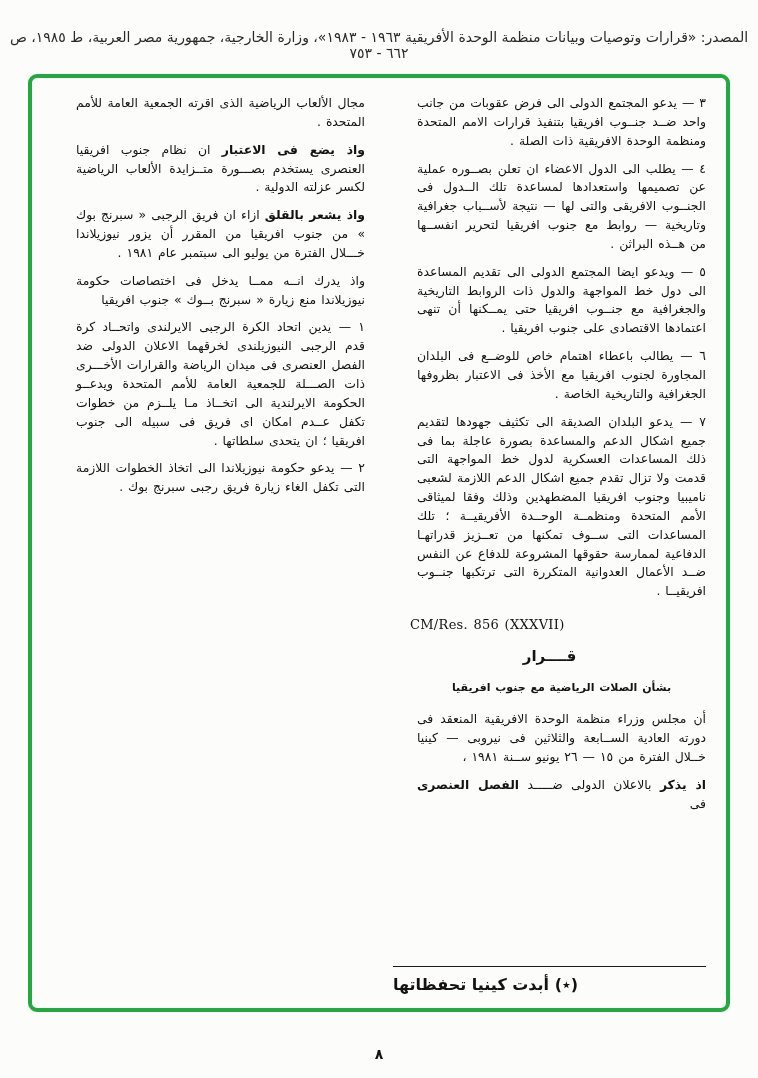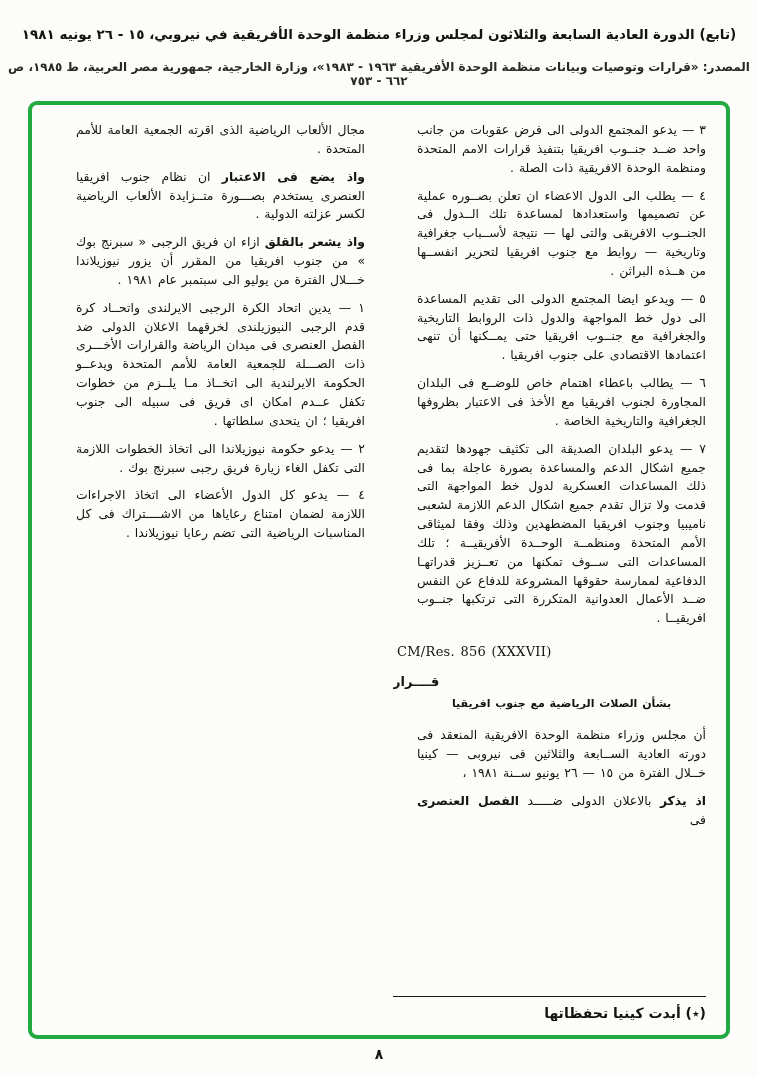--- a/index.html
+++ b/index.html
@@ -21,24 +21,23 @@
   .doc-header{
     padding-top:26px;
     text-align:center;
   }
   .doc-title{
     font-size:13.5px;
     font-weight:bold;
     letter-spacing:.2px;
   }
   .doc-source{
-    margin-top:18px;
-    font-size:12px;
+    margin-top:3px;
+    font-size:14px;
     color:#2a2925;
-    font-weight:bold;
   }
   .green-box{
     width:702px;
     height:938px;
     margin:13px auto 0;
     border:4px solid var(--green);
     border-radius:9px;
     background:transparent;
     padding:16px 20px 14px;
   }
@@ -63,64 +62,63 @@
     margin-bottom:9px;
     word-spacing:1px;
     margin-left:24px;
   }
   .para .b{font-weight:bold;}
   .para.ref{
     direction:ltr;
     text-align:left;
     font-family:"DejaVu Serif",serif;
     font-size:13px;
-    margin:14px 4px 10px;
+    margin:14px 17px 10px;
     letter-spacing:.3px;
   }
   .para.heading{
-    text-align:left;
+    text-align:center;
     font-weight:bold;
-    font-size:13px;
+    font-size:15px;
     letter-spacing:2px;
-    margin:10px 0 4px;
+    margin:10px 0 12px;
   }
   .para.subheading{
     text-align:center;
     font-weight:bold;
     font-size:11px;
     margin-bottom:14px;
   }
   .footnote-area{
     margin-top:auto;
     padding-top:6px;
   }
   .footnote-rule{
     border-top:1.5px solid #1b1a17;
     width:100%;
     margin-bottom:8px;
   }
   .footnote{
-    font-size:14px;
+    font-size:16px;
     font-weight:bold;
-    text-align:right;
+    text-align:left;
   }
   .page-number{
     position:absolute;
     bottom:16px;
     left:0;right:0;
     text-align:center;
     font-size:14px;
     font-weight:bold;
   }
 </style>
 </head>
 <body>
 
 <header class="doc-header">
-  <div class="doc-title">(تابع) الدورة العادية السابعة والثلاثون لمجلس وزراء منظمة الوحدة الأفريقية في نيروبي، ١٥ - ٢٦ يونيه ١٩٨١</div>
   <div class="doc-source">المصدر: «قرارات وتوصيات وبيانات منظمة الوحدة الأفريقية ١٩٦٣ - ١٩٨٣»، وزارة الخارجية، جمهورية مصر العربية، ط ١٩٨٥، ص ٦٦٢ - ٧٥٣</div>
 </header>
 
 <div class="green-box">
   <div class="columns">
     <div class="column">
       <div class="para-list">
           <p class="para body"><span>٣ — يدعو المجتمع الدولى الى فرض عقوبات من جانب واحد ضــد جنــوب افريقيا بتنفيذ قرارات الامم المتحدة ومنظمة الوحدة الافريقية ذات الصلة .</span></p>
           <p class="para body"><span>٤ — يطلب الى الدول الاعضاء ان تعلن بصــوره عملية عن تصميمها واستعدادها لمساعدة تلك الــدول فى الجنــوب الافريقى والتى لها — نتيجة لأســباب جغرافية وتاريخية — روابط مع جنوب افريقيا لتحرير انفســها من هــذه البراثن .</span></p>
           <p class="para body"><span>٥ — ويدعو ايضا المجتمع الدولى الى تقديم المساعدة الى دول خط المواجهة والدول ذات الروابط التاريخية والجغرافية مع جنــوب افريقيا حتى يمــكنها أن تنهى اعتمادها الاقتصادى على جنوب افريقيا .</span></p>
@@ -135,21 +133,21 @@
       <div class="footnote-area">
         <div class="footnote-rule"></div>
         <div class="footnote">(٭) أبدت كينيا تحفظاتها</div>
       </div>
     </div>
     <div class="column">
       <div class="para-list">
           <p class="para body"><span>مجال الألعاب الرياضية الذى اقرته الجمعية العامة للأمم المتحدة .</span></p>
           <p class="para body"><span class="b">واذ يضع فى الاعتبار</span><span> ان نظام جنوب افريقيا العنصرى يستخدم بصـــورة متــزايدة الألعاب الرياضية لكسر عزلته الدولية .</span></p>
           <p class="para body"><span class="b">واذ يشعر بالقلق</span><span> ازاء ان فريق الرجبى « سبرنج بوك » من جنوب افريقيا من المقرر أن يزور نيوزيلاندا خـــلال الفترة من يوليو الى سبتمبر عام ١٩٨١ .</span></p>
+          <p class="para body"><span>واذ يدرك انــه ممــا يدخل فى اختصاصات حكومة نيوزيلاندا منع زيارة « سبرنج بــوك » جنوب افريقيا</span></p>
           <p class="para body"><span>١ — يدين اتحاد الكرة الرجبى الايرلندى واتحــاد كرة قدم الرجبى النيوزيلندى لخرقهما الاعلان الدولى ضد الفصل العنصرى فى ميدان الرياضة والقرارات الأخـــرى ذات الصـــلة للجمعية العامة للأمم المتحدة ويدعــو الحكومة الايرلندية الى اتخــاذ مـا يلــزم من خطوات تكفل عــدم امكان اى فريق فى سبيله الى جنوب افريقيا ؛ ان يتحدى سلطاتها .</span></p>
           <p class="para body"><span>٢ — يدعو حكومة نيوزيلاندا الى اتخاذ الخطوات اللازمة التى تكفل الغاء زيارة فريق رجبى سبرنج بوك .</span></p>
-          <p class="para body"><span>٤ — يدعو كل الدول الأعضاء الى اتخاذ الاجراءات اللازمة لضمان امتناع رعاياها من الاشــــتراك فى كل المناسبات الرياضية التى تضم رعايا نيوزيلاندا .</span></p>
         </div>
     </div>
   </div>
 </div>
 
 <div class="page-number">٨</div>
 
 </body></html>

